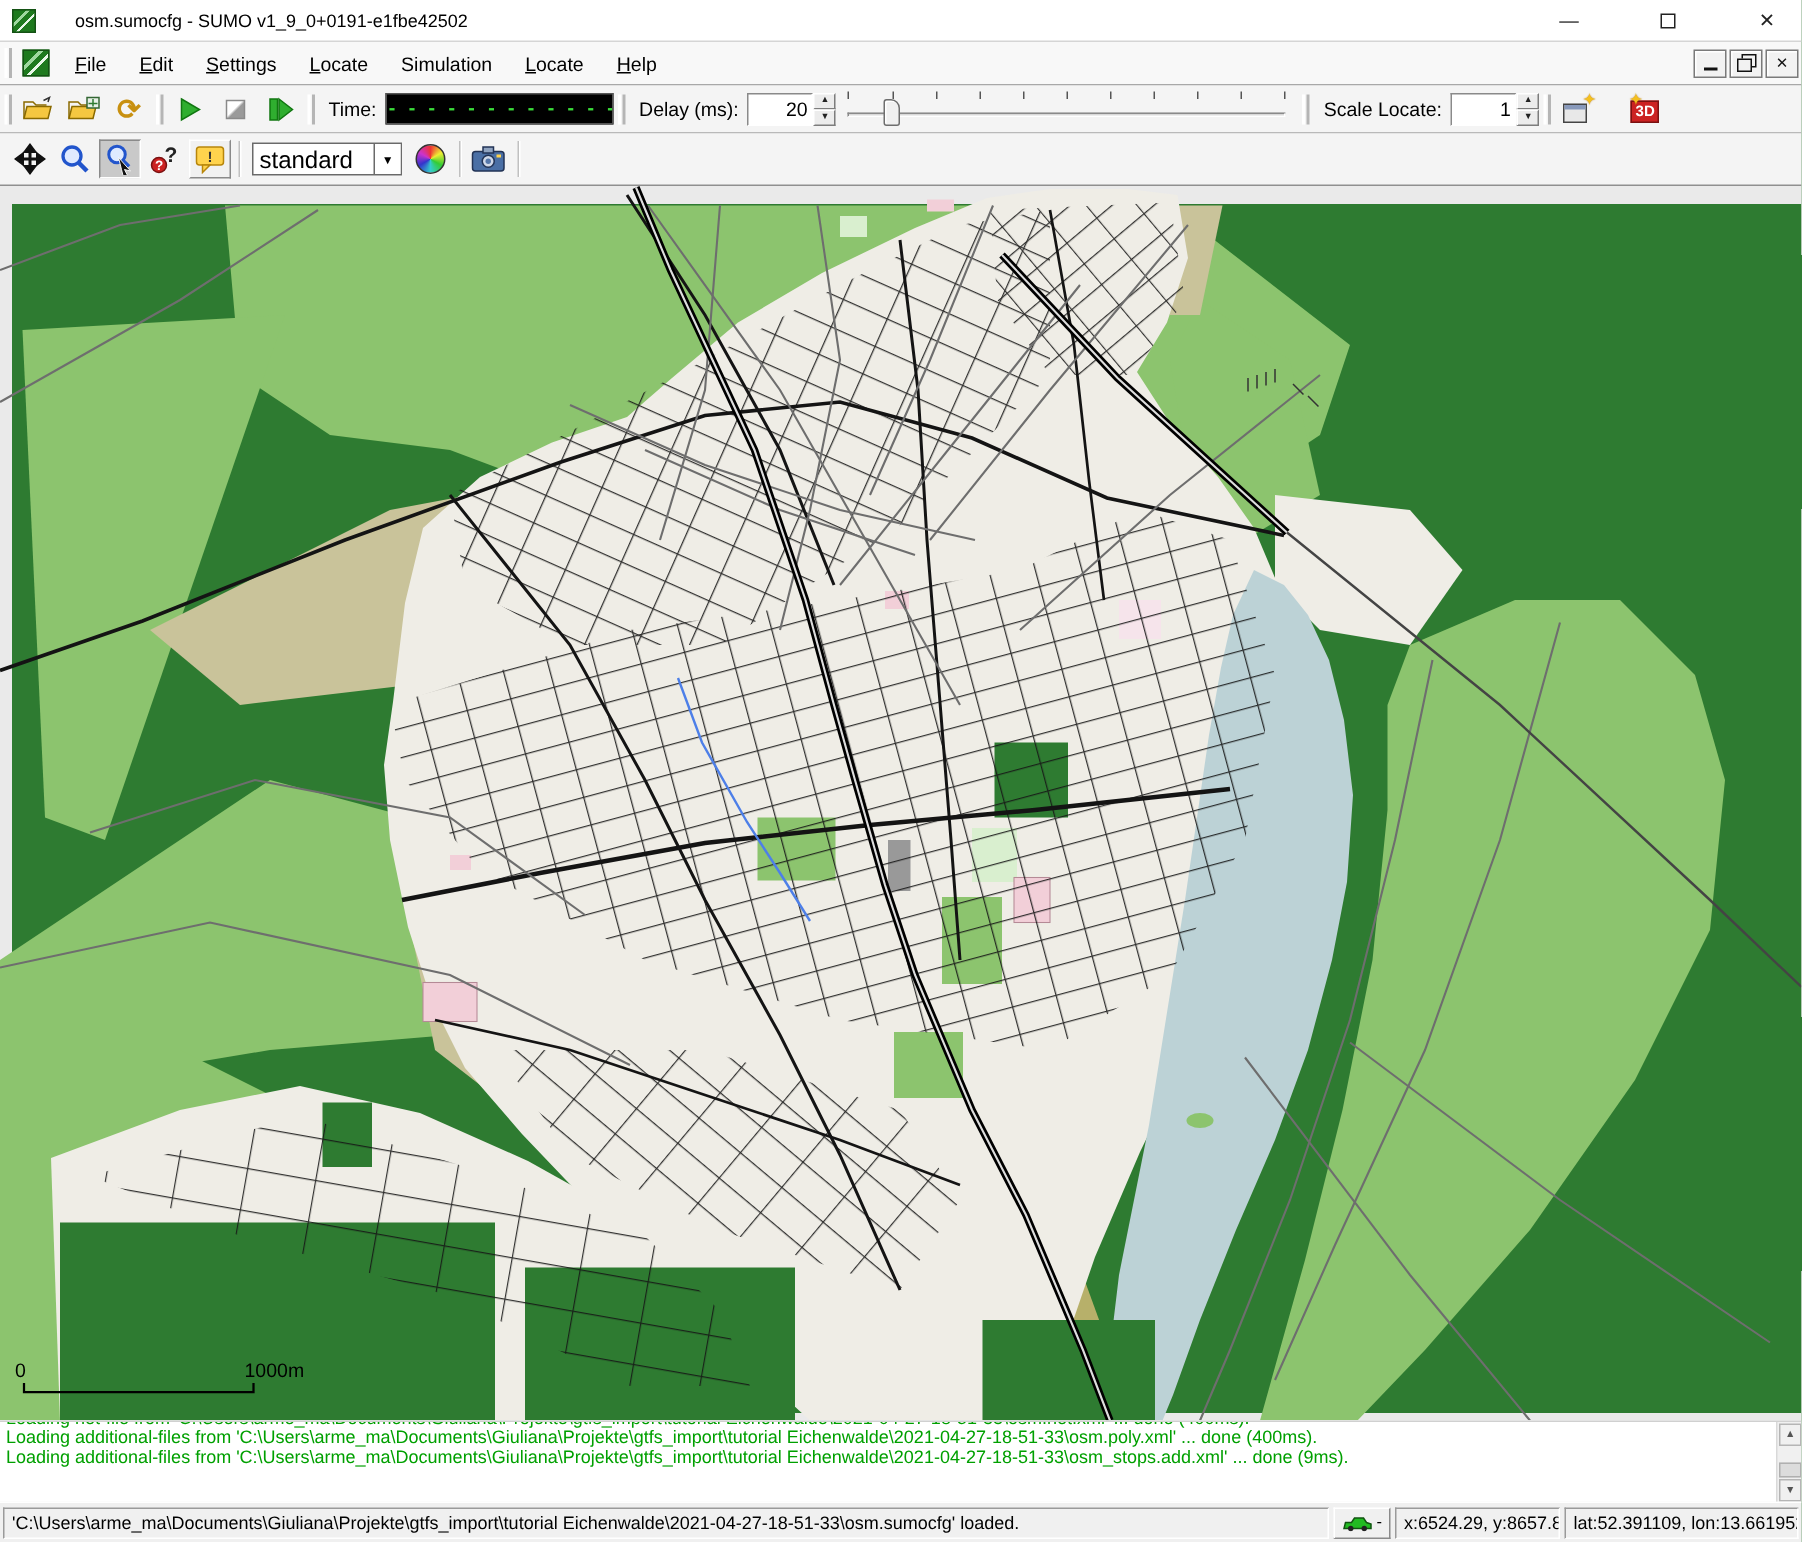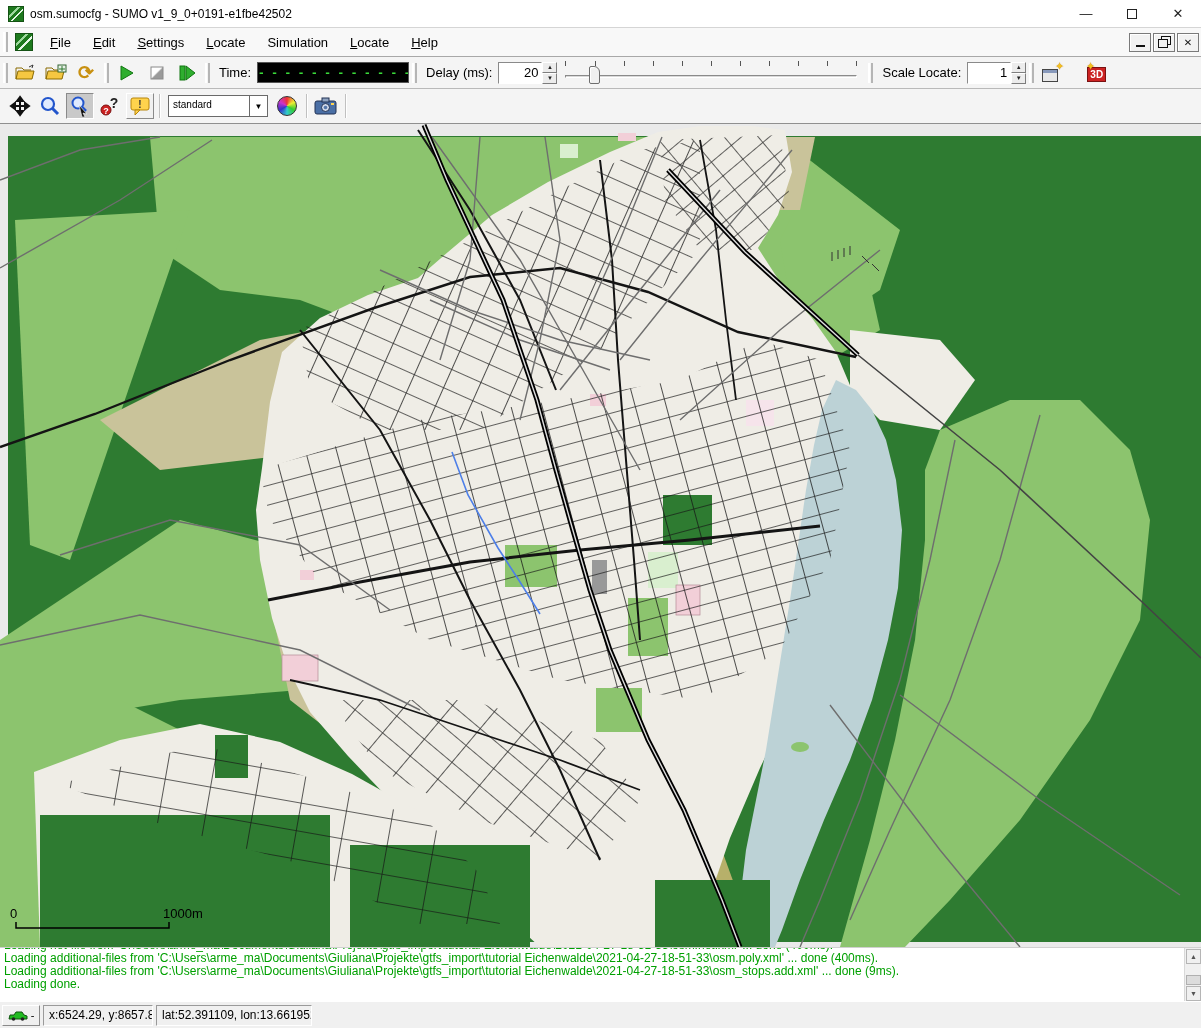--- a/index.html
+++ b/index.html
@@ -1,21 +1,21 @@
 <!DOCTYPE html>
 <html><head>
 <meta charset="utf-8">
 <style>
   * { margin:0; padding:0; box-sizing:border-box; }
   html,body { width:1201px; height:1028px; overflow:hidden; }
   body { font-family:"Liberation Sans", sans-serif; font-size:12px; background:#f0f0f0; color:#000; }
   .app { position:relative; width:1201px; height:1028px; background:#f0f0f0; }
 
   
-  .titlebar { height:28px; background:#ffffff; display:flex; align-items:center; border-bottom:1px solid #d5d5d5; }
+  .titlebar { height:28px; background:#ffffff; display:flex; align-items:center; border-bottom:1px solid #d5d5d5;gap:20px; }
   .app-icon { width:16px; height:16px; margin:0 6px 0 8px; background:#1e7a1e; border:1px solid #145214;
     background-image:linear-gradient(135deg, transparent 30%, #9fd89f 30%, #9fd89f 40%, transparent 40%, transparent 55%, #e8f7e8 55%, #e8f7e8 63%, transparent 63%); }
   .title-text { font-size:12px; color:#000; }
   .titlebar .spacer { flex:1; }
   .winbtn { width:46px; height:27px; display:flex; align-items:center; justify-content:center; font-size:13px; color:#222; }
   .winbtn .sq { width:10px; height:10px; border:1px solid #222; display:block; }
 
   
   .menubar { height:29px; background:#f8f8f8; display:flex; align-items:center; border-bottom:1px solid #a8a8a8; }
   .grip { width:5px; height:20px; margin:0 3px; border-left:2px solid #ffffff; border-right:2px solid #b5b5b5; }
@@ -50,21 +50,21 @@
   .slider { position:relative; width:292px; height:26px; margin:0 8px; }
   .slider .ticks { position:absolute; left:0; right:0; top:1px; height:5px; display:flex; justify-content:space-between; }
   .slider .ticks i { width:1px; height:5px; background:#555; }
   .slider .track { position:absolute; left:0; right:0; top:15px; height:3px; background:#d9d9d9;
     border:1px solid; border-color:#8a8a8a #fff #fff #8a8a8a; }
   .slider .handle { position:absolute; left:24px; top:6px; width:11px; height:18px; background:#f0f0f0;
     border:1px solid #6e6e6e; border-radius:2px 6px 2px 2px; box-shadow:inset 1px 1px 0 #fff; }
   .sep-v { width:1px; height:24px; background:#c0c0c0; margin:0 4px; box-shadow:1px 0 0 #fff; }
 
   .combo { display:flex; width:100px; height:22px; border:1px solid #6a6a6a; background:#fff; margin:0 4px; }
-  .combo .val { flex:1; padding:3px 4px; font-size:10px; overflow:hidden; white-space:nowrap; }
+  .combo .val { flex:1; padding:3px 4px; font-size:16px; overflow:hidden; white-space:nowrap; }
   .combo .arrow { width:18px; border-left:1px solid #6a6a6a; display:flex; align-items:center; justify-content:center; font-size:8px; color:#000; background:#fff; }
 
   .colorwheel { width:20px; height:20px; border-radius:50%; border:1px solid #333;
     background:conic-gradient(#e33 0deg,#ee3 60deg,#3c3 120deg,#3cc 180deg,#33c 240deg,#c3c 300deg,#e33 360deg); }
 
   .icon-newview { position:relative; width:20px; height:18px; }
   .icon-newview .w { position:absolute; left:0; bottom:0; width:16px; height:13px; border:1px solid #444; background:#e8e8e8; }
   .icon-newview .w:before { content:""; position:absolute; left:0; top:0; right:0; height:3px; background:#8899bb; }
   .icon-newview .star, .icon-3d .star { position:absolute; right:-2px; top:-4px; color:#f4c020; font-size:11px; text-shadow:0 0 1px #a60; }
   .icon-3d { position:relative; width:22px; height:18px; }
@@ -423,30 +423,30 @@
         <path d="M16,798 v6 h153 v-6" fill="none" stroke="#000" stroke-width="1.5"></path>
       </g>
     </svg>
   </div>
 
   <div class="logpane">
     <div class="loglines">
       <div class="logline">Loading net-file from 'C:\Users\arme_ma\Documents\Giuliana\Projekte\gtfs_import\tutorial Eichenwalde\2021-04-27-18-51-33\osm.net.xml' ... done (400ms).</div>
       <div class="logline">Loading additional-files from 'C:\Users\arme_ma\Documents\Giuliana\Projekte\gtfs_import\tutorial Eichenwalde\2021-04-27-18-51-33\osm.poly.xml' ... done (400ms).</div>
       <div class="logline">Loading additional-files from 'C:\Users\arme_ma\Documents\Giuliana\Projekte\gtfs_import\tutorial Eichenwalde\2021-04-27-18-51-33\osm_stops.add.xml' ... done (9ms).</div>
-      <div class="logline">Loading done.</div>
     </div>
     <div class="vscroll">
       <div class="arr up">▲</div>
       <div class="thumb"></div>
       <div class="arr down">▼</div>
     </div>
   </div>
 
   <div class="statusbar">
+    <div class="panel msg">'C:\Users\arme_ma\Documents\Giuliana\Projekte\gtfs_import\tutorial Eichenwalde\2021-04-27-18-51-33\osm.sumocfg' loaded.</div>
     <div class="carbtn">
       <svg width="20" height="11">
         <path d="M1,9 L2,5 L6,5 L8,2 L14,2 L16,5 L19,6 L19,9 Z" fill="#22bb22" stroke="#115511"></path>
         <circle cx="5.5" cy="9" r="1.8" fill="#222"></circle>
           <circle cx="14.5" cy="9" r="1.8" fill="#222"></circle>
       </svg>
       <span>-</span>
     </div>
     <div class="panel" style="width:110px;">x:6524.29, y:8657.82</div>
     <div class="panel" style="width:156px;">lat:52.391109, lon:13.661952</div>

